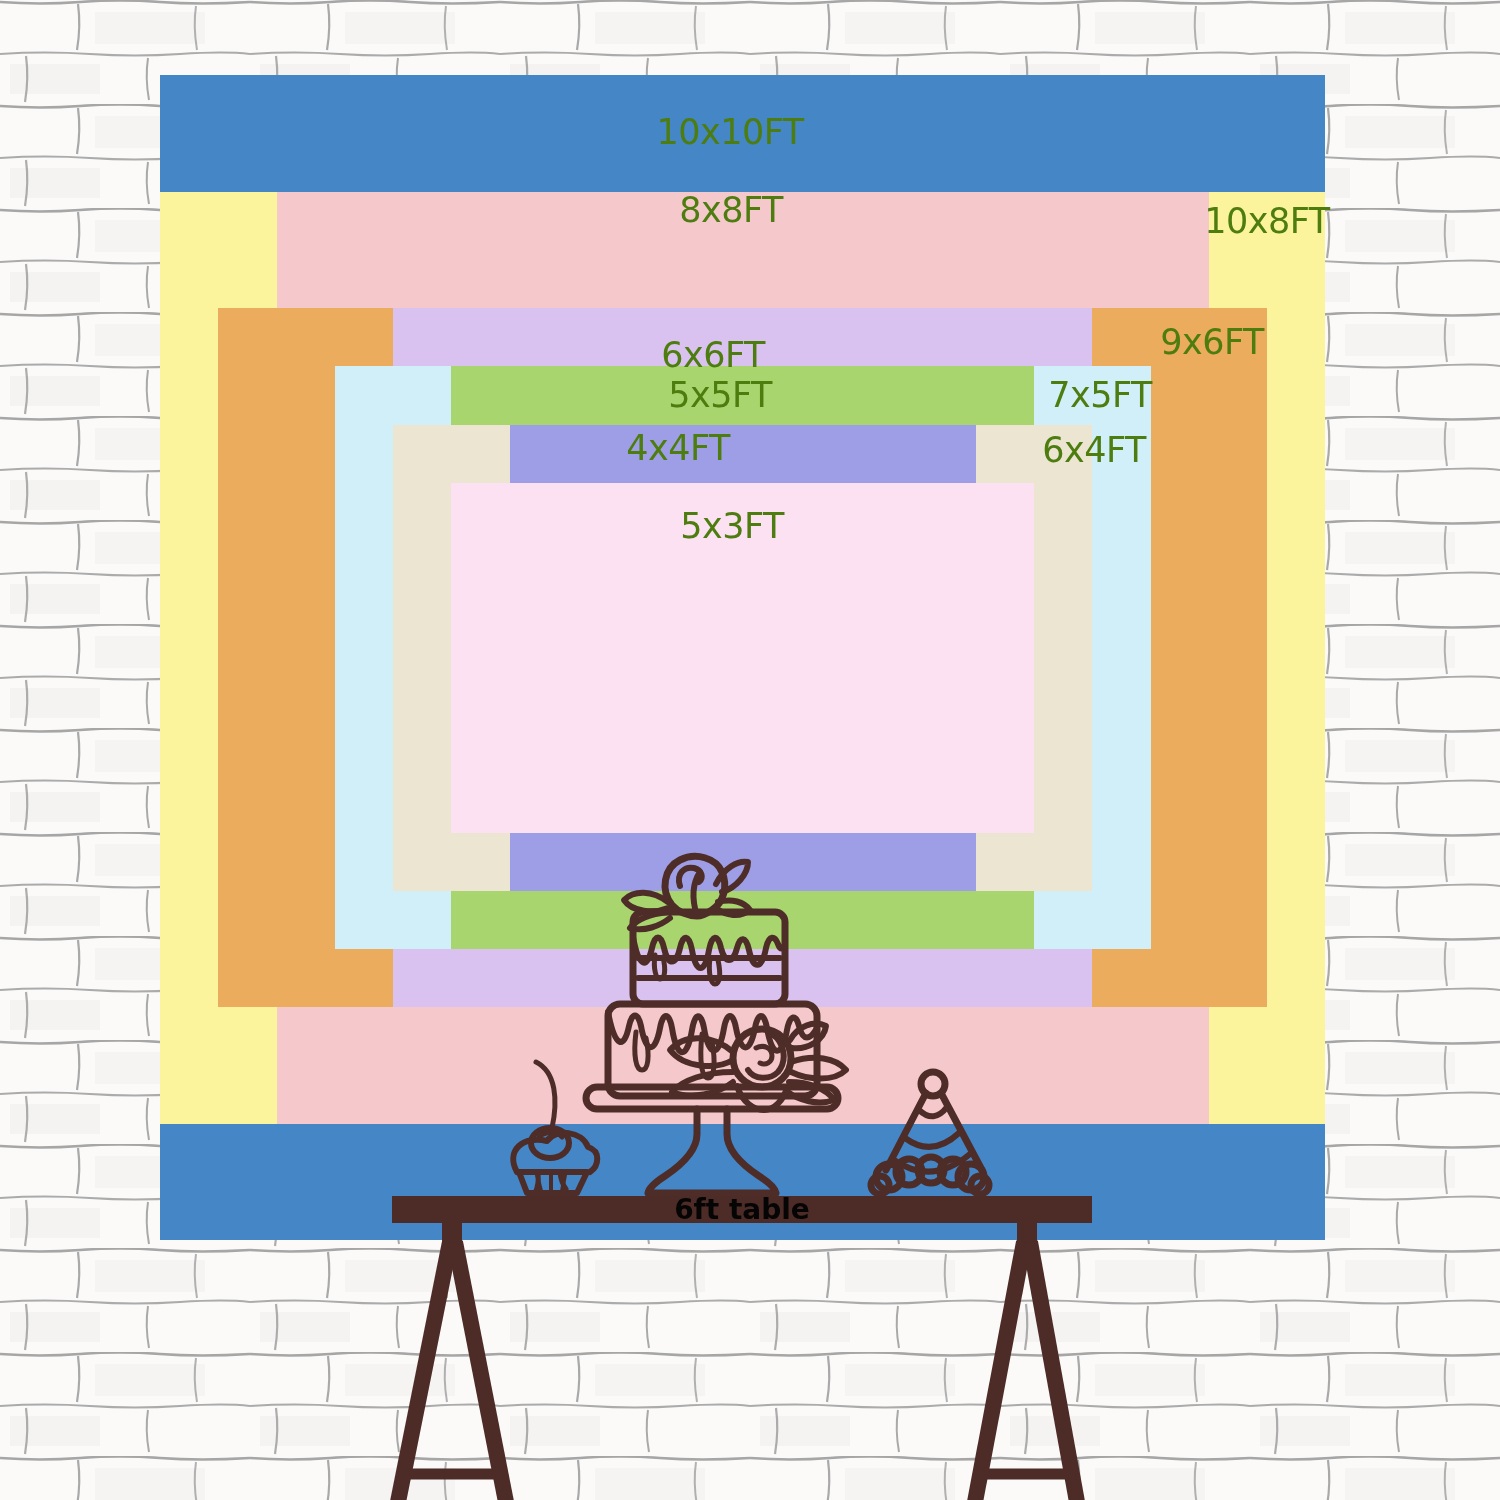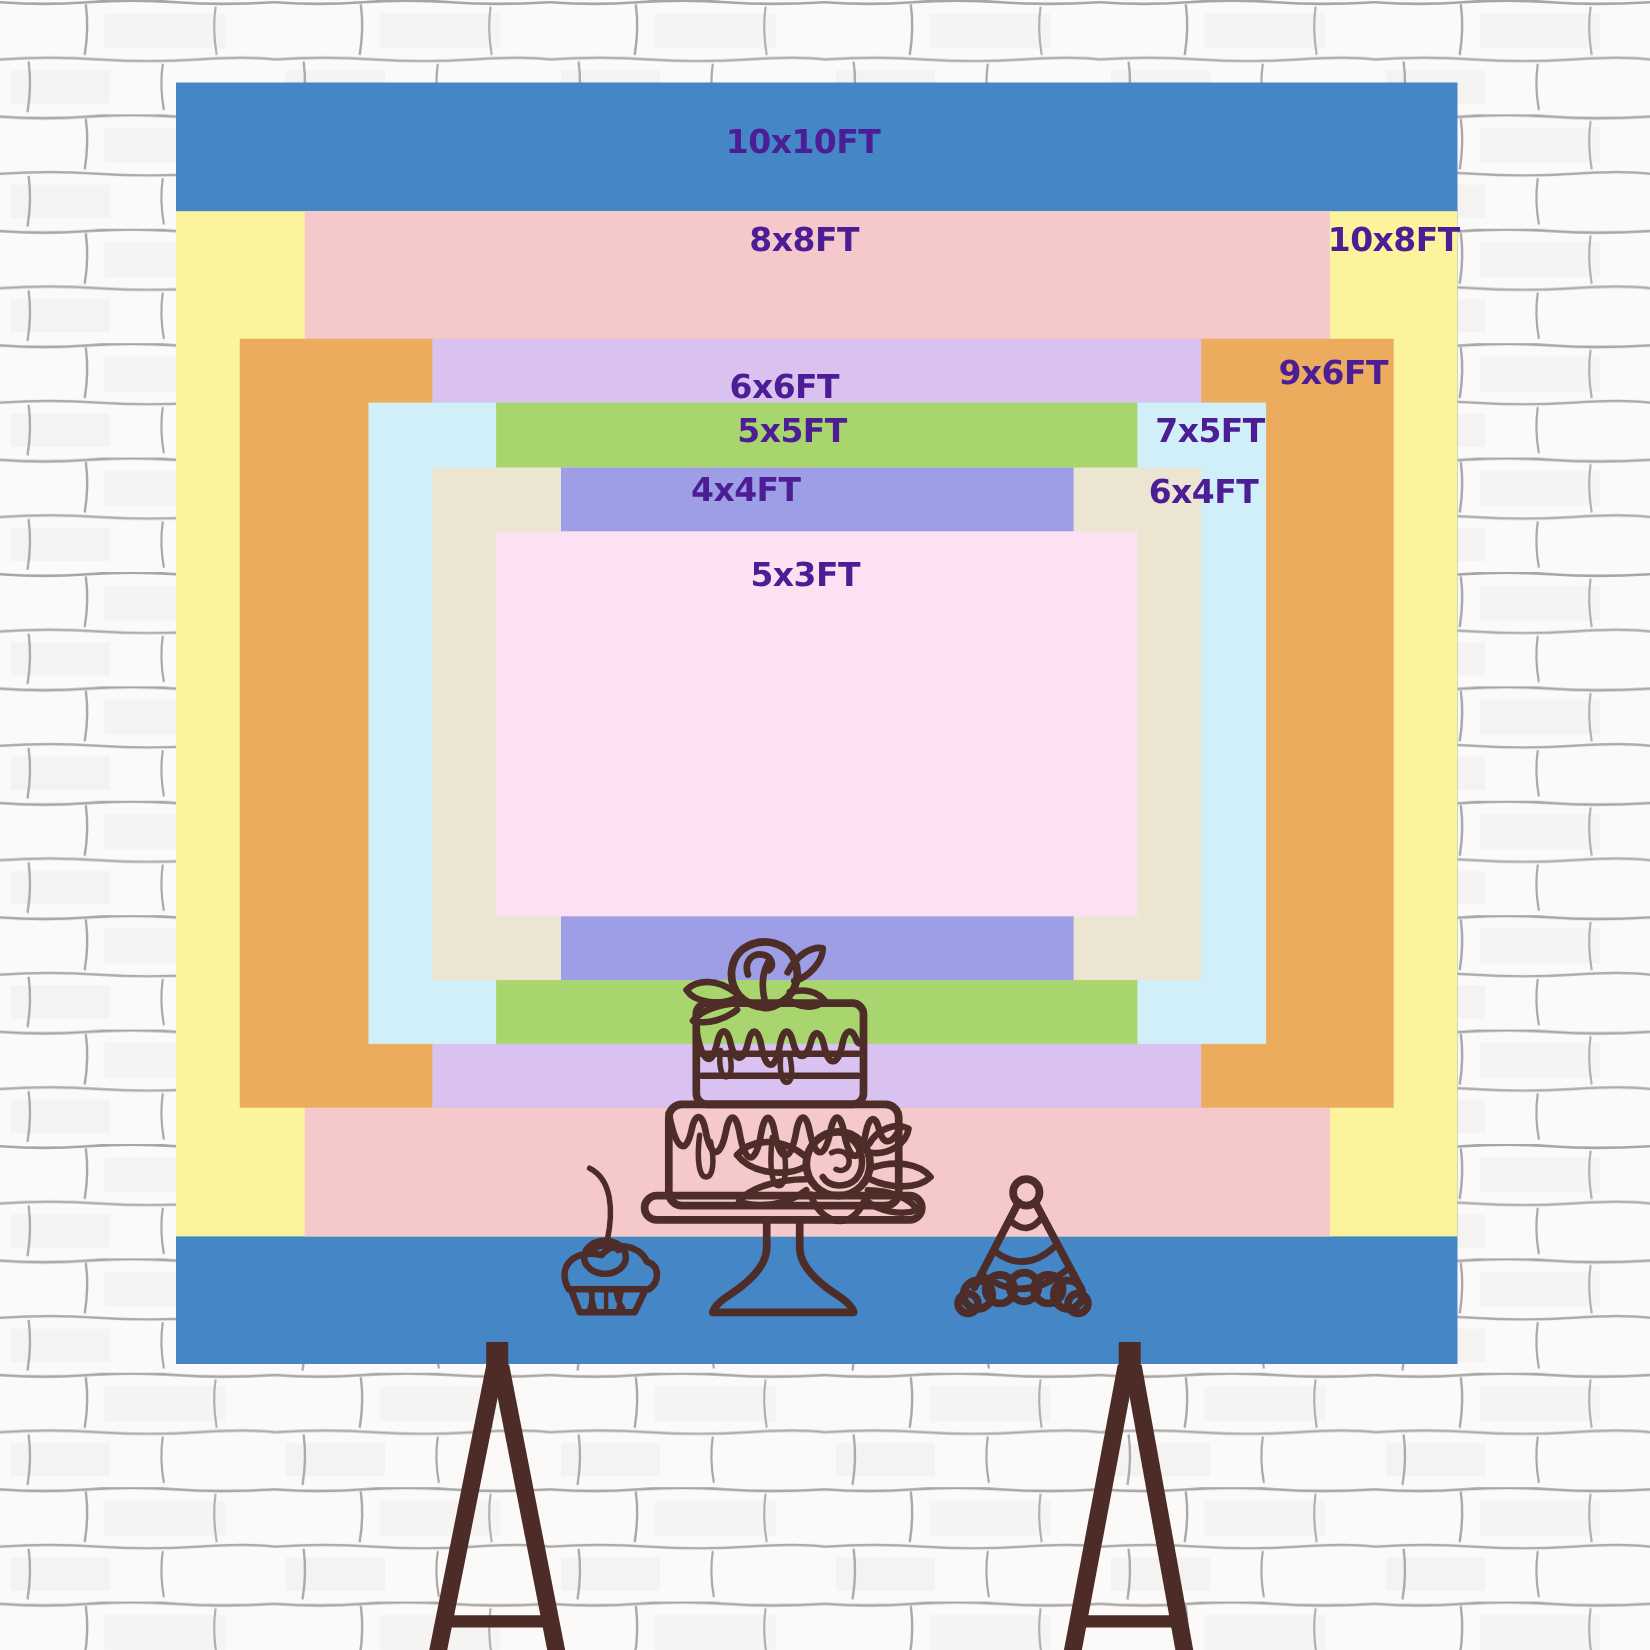--- a/index.html
+++ b/index.html
@@ -13,23 +13,23 @@
   #ly-8x8  {left:117px;top:117px;width:932px;height:932px;background:#f5c9cc;}
   #ly-9x6  {left:58px;top:233px;width:1049px;height:699px;background:#ebac5d;}
   #ly-6x6  {left:233px;top:233px;width:699px;height:699px;background:#d9c2ef;}
   #ly-7x5  {left:175px;top:291px;width:816px;height:583px;background:#d1eff9;}
   #ly-5x5  {left:291px;top:291px;width:583px;height:583px;background:#a9d56e;}
   #ly-6x4  {left:233px;top:350px;width:699px;height:466px;background:#ece5d2;}
   #ly-4x4  {left:350px;top:350px;width:466px;height:466px;background:#9e9ee7;}
   #ly-5x3  {left:291px;top:408px;width:583px;height:350px;background:#fce1f2;}
 
   .lbl{position:absolute;transform:translateX(-50%);white-space:nowrap;
-       font-size:30px;font-weight:700;letter-spacing:-0.5px;color:#4c1d95;z-index:4;}
+       font-size:35px;font-weight:400;letter-spacing:-0.5px;color:#4d7c0f;z-index:4;}
   #lbl-10x10{left:730px;top:112px;}
-  #lbl-8x8  {left:731px;top:201px;}
+  #lbl-8x8  {left:731px;top:190px;}
   #lbl-10x8 {left:1267px;top:201px;}
   #lbl-6x6  {left:713px;top:335px;}
   #lbl-9x6  {left:1212px;top:322px;}
   #lbl-5x5  {left:720px;top:375px;}
   #lbl-7x5  {left:1100px;top:375px;}
   #lbl-4x4  {left:678px;top:428px;}
   #lbl-6x4  {left:1094px;top:430px;}
   #lbl-5x3  {left:732px;top:506px;}
 
   .deco-svg{position:absolute;left:0;top:0;z-index:5;pointer-events:none;}
@@ -157,14 +157,17 @@
       <line x1="450" y1="1242" x2="398" y2="1502" stroke-width="16"></line>
       <line x1="455" y1="1242" x2="506" y2="1502" stroke-width="16"></line>
       <line x1="409" y1="1474" x2="497" y2="1474" stroke-width="11"></line>
       <line x1="1027" y1="1220" x2="1027" y2="1254" stroke-width="20"></line>
       <line x1="1024" y1="1242" x2="975" y2="1502" stroke-width="16"></line>
       <line x1="1030" y1="1242" x2="1077" y2="1502" stroke-width="16"></line>
       <line x1="984" y1="1474" x2="1069" y2="1474" stroke-width="11"></line>
     </g>
   </svg>
 
+  <div class="table-bar">
+    <span>6ft table</span>
+  </div>
 
 </div>
 
 </body></html>

